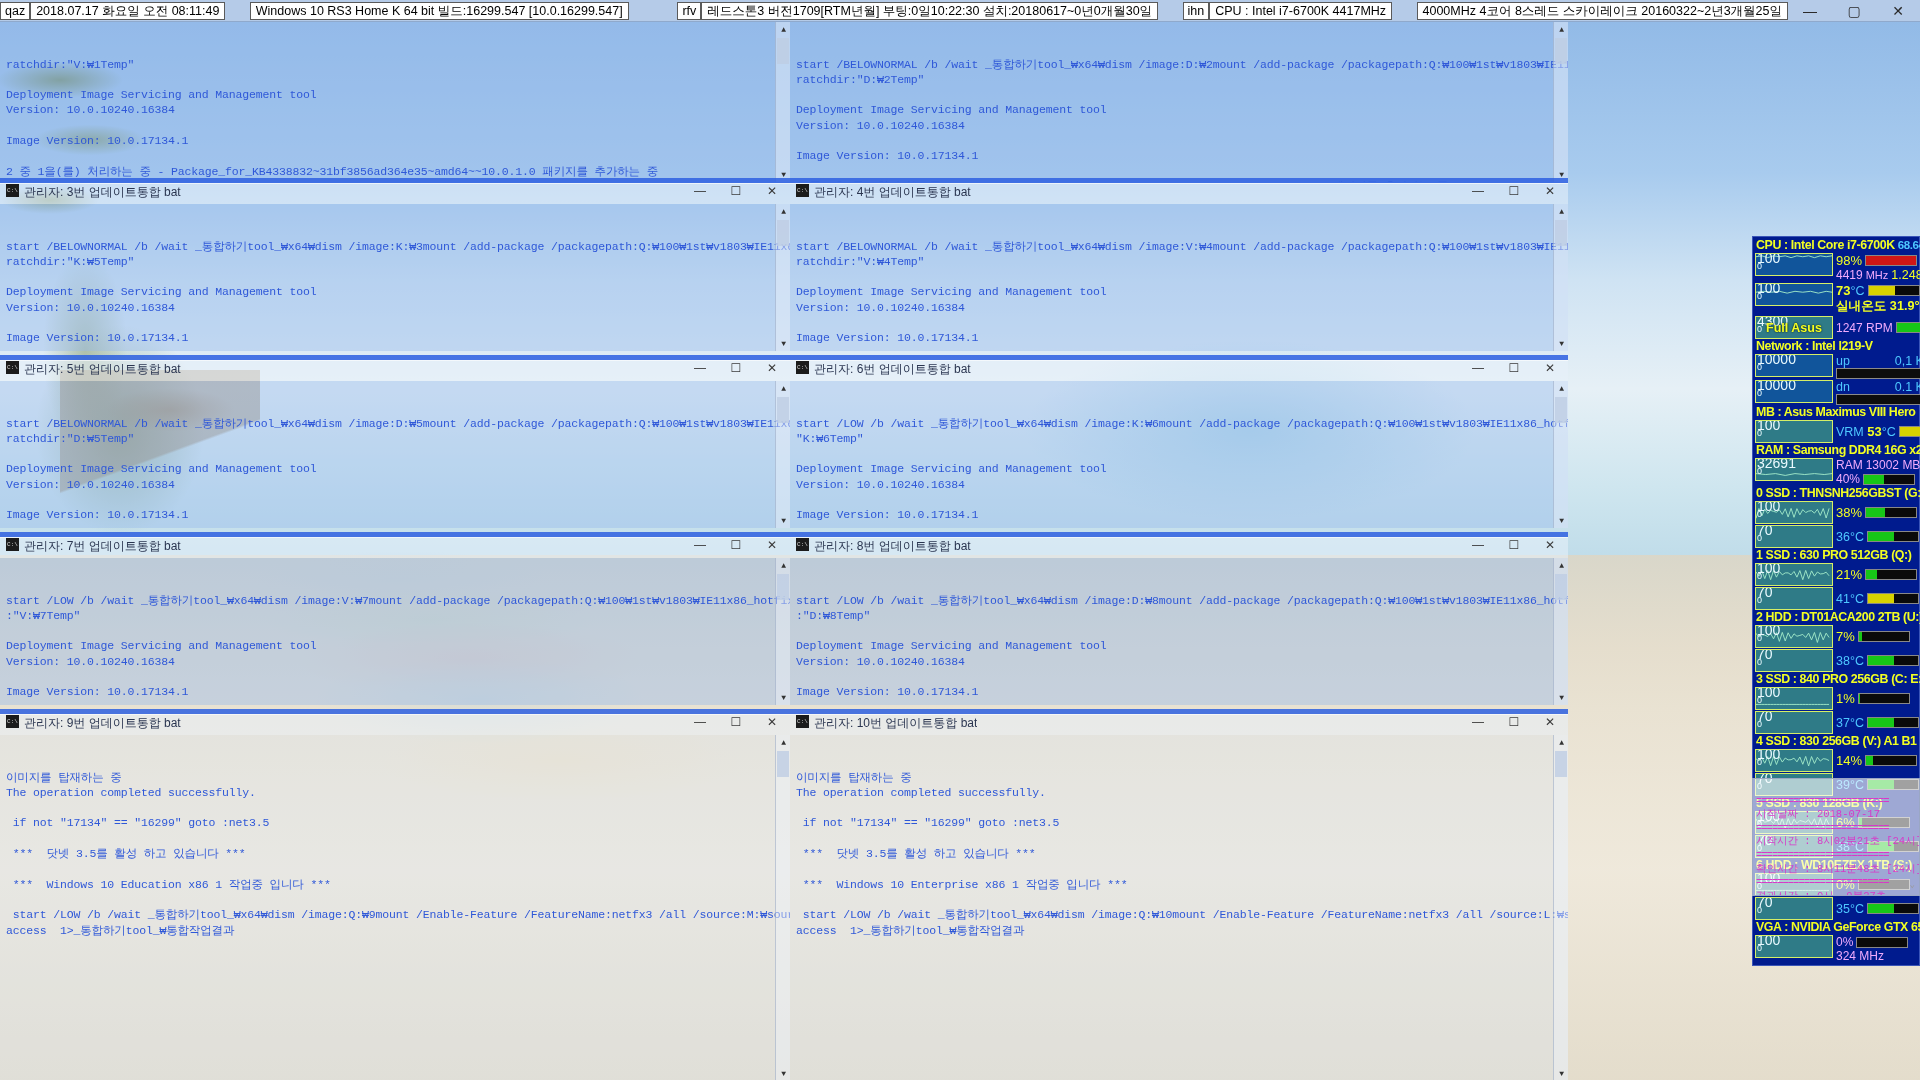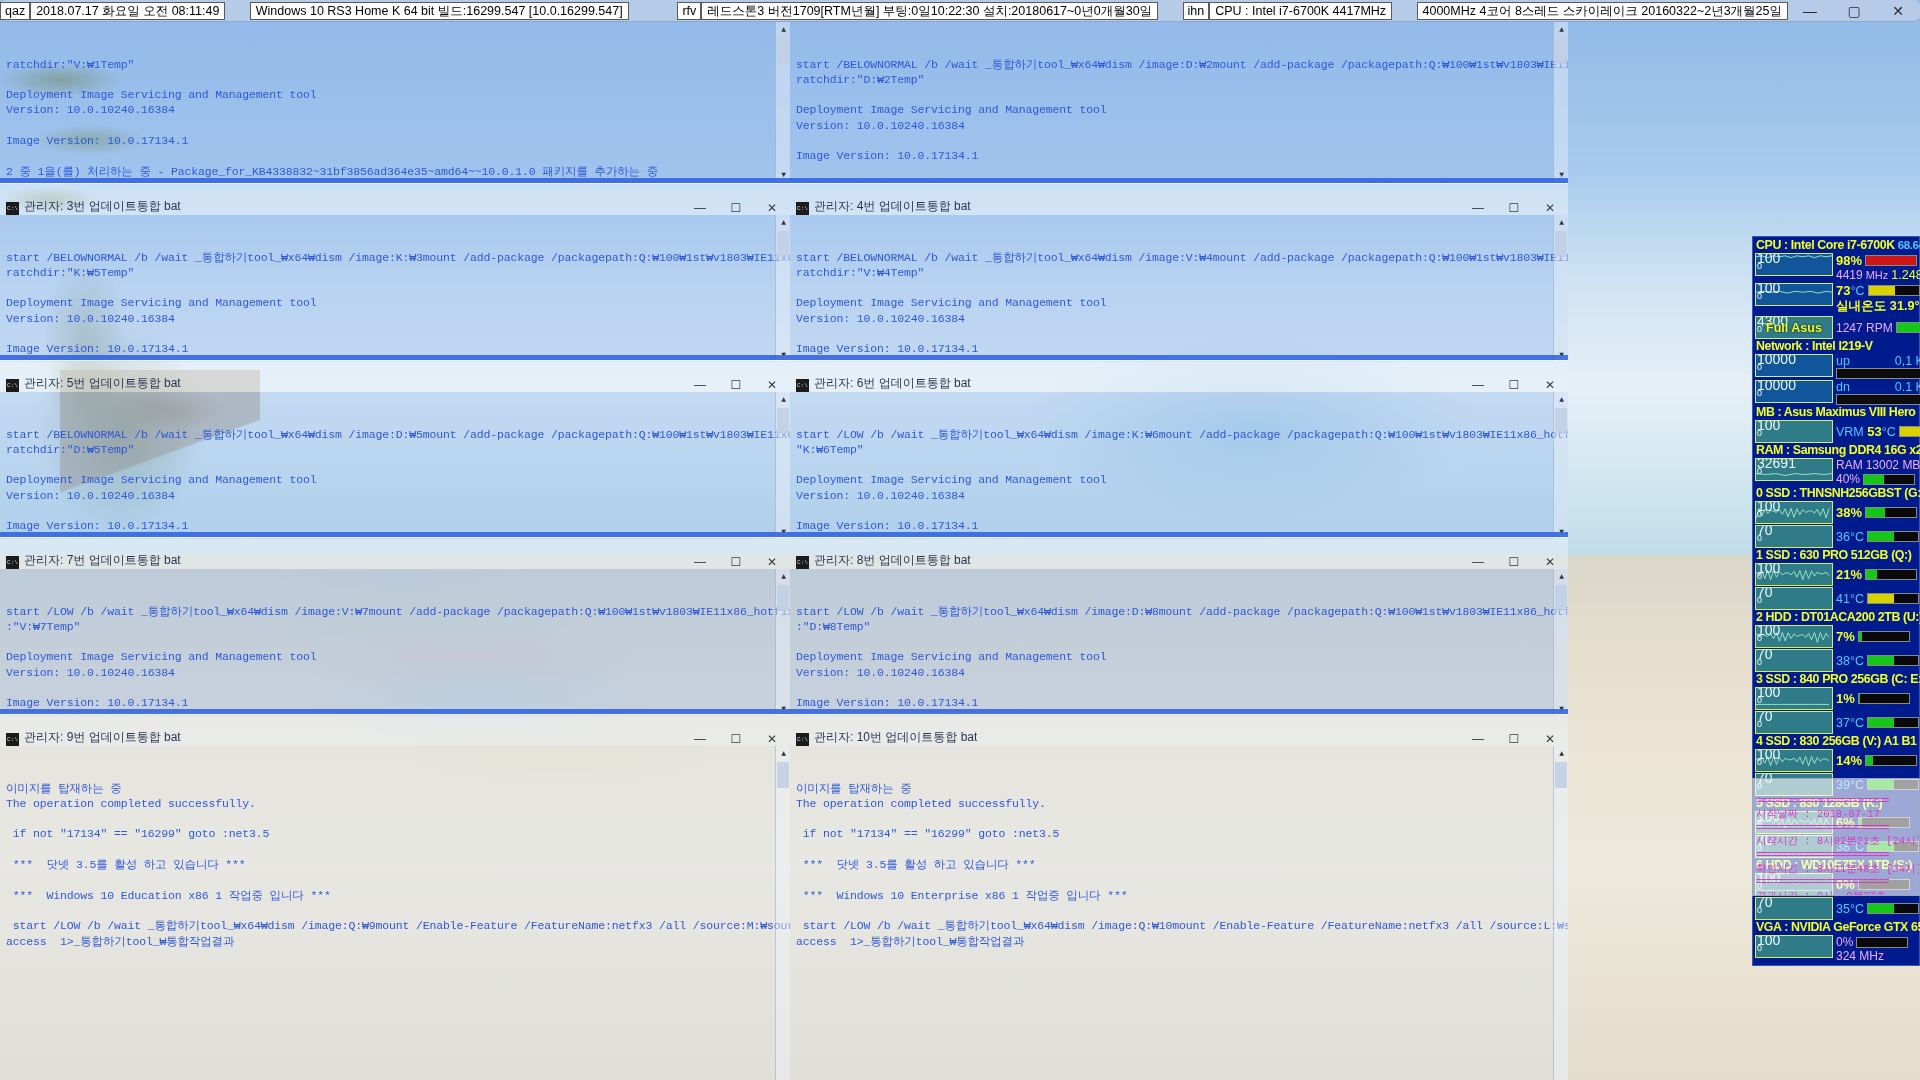--- a/index.html
+++ b/index.html
@@ -47,40 +47,39 @@
   }
 
   
   #topstrip{
     position:absolute; left:0; top:0; width:1920px; height:22px;
     background:#b5cbe8;
     border-bottom:1px solid #8fa9cc;
     display:flex; align-items:center;
     font-size:12.5px; color:#000;
     z-index:60;
-    border-radius:6px;
   }
   .tbox{
     border:1px solid #5a5a5a; background:#fff;
     height:18px; display:flex; align-items:center;
     padding:0 5px; margin-right:0px; white-space:nowrap;
     font-size:12.5px; line-height:18px;
   }
   .tkey{ border:1px solid #5a5a5a; background:#fff; height:18px;
          display:flex; align-items:center; padding:0 4px; font-size:12.5px; }
   .tgap-l{ width:28px; }
   .tgap-xl{ width:56px; }
   #winctl{ margin-left:auto; display:flex; gap:0; align-items:center; height:22px; }
   #winctl div{ width:44px; height:22px; display:flex; align-items:center; justify-content:center;
                font-size:14px; color:#2a2a2a; }
 
   
   .cwin{ position:absolute; z-index:20; }
   .cwin .tbar{
-    height:32px; display:flex; align-items:flex-end;
+    height:21px; display:flex; align-items:flex-start;
     background:rgba(232,240,250,.55);
     border-top:1px solid rgba(255,255,255,.6);
     font-size:12px; color:#2a3550;
   }
   .cwin .cmicon{
     width:13px;height:13px;margin:0 5px 0 6px;background:#1b1b1b;
     color:#ddd;font-size:6px;line-height:13px;text-align:center;
     font-family:"Liberation Mono", monospace; flex:none;
   }
   .cwin .ttl{ white-space:nowrap; overflow:hidden; }
@@ -131,21 +130,21 @@
   .graph .gmax{position:absolute; left:1px; top:-1px; color:#eafaff; font-size:14px; line-height:10px;}
   .graph .gmin{position:absolute; left:1px; top:7px; color:#eafaff; font-size:9px; line-height:10px;}
   .graph svg{position:absolute; inset:0; width:100%; height:100%;}
   .graph.fill{ background:#2f7b87; }
   .graph .fs{
       position:absolute; inset:0; display:flex;align-items:center;justify-content:center;
       color:#f2ff22; font-weight:bold; font-size:12.5px; text-shadow:0 0 2px #000;
   }
   .rstat{ flex:1; display:flex; flex-direction:column; justify-content:center; min-width:0;}
   .rline{ display:flex; align-items:center; gap:3px; white-space:nowrap; }
-  .pct{ color:#f2ff22; font-weight:bold; font-size:13px; }
+  .pct{ color:#f2ff22; font-weight:normal; font-size:13px; }
   .unitv{ color:#f0abfc; font-size:12px; }
   .unitv.small{ font-size:11px; }
   .degc{ color:#4ec8ff; font-size:12.5px; }
   .degc b{ color:#f2ff22; font-size:13px;}
   .bar{ width:52px; height:11px; background:#0a0a0a; border:1px solid #888; flex:none; }
   .bar i{ display:block; height:100%; }
   .b-red{background:#cf1616;width:100%;}
   .b-yel{background:#d8d200;width:52%;}
   .b-grn{background:#17c717;}
   .b-blk{background:#111;width:0;}

